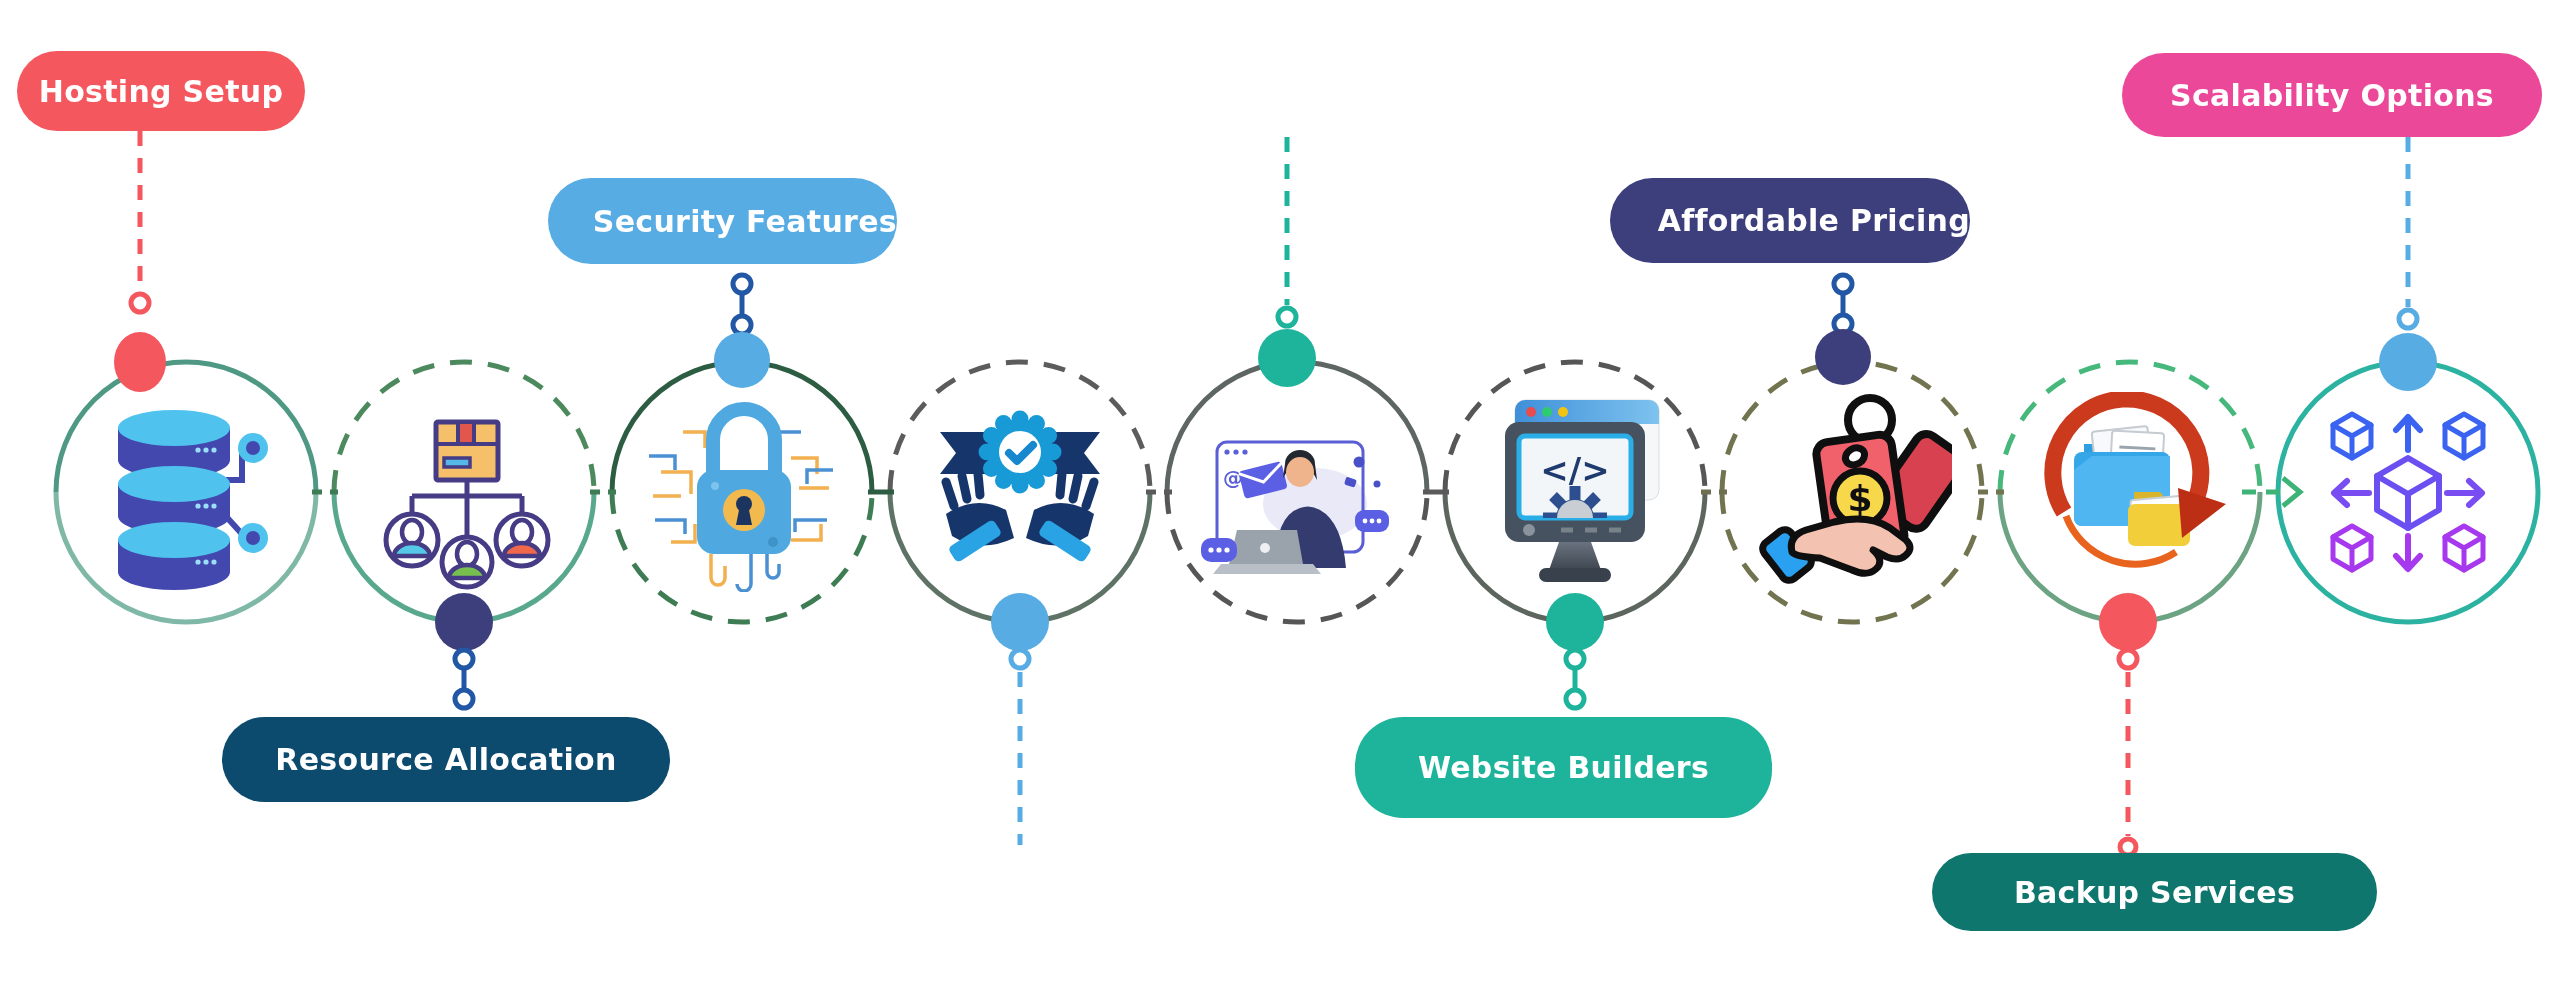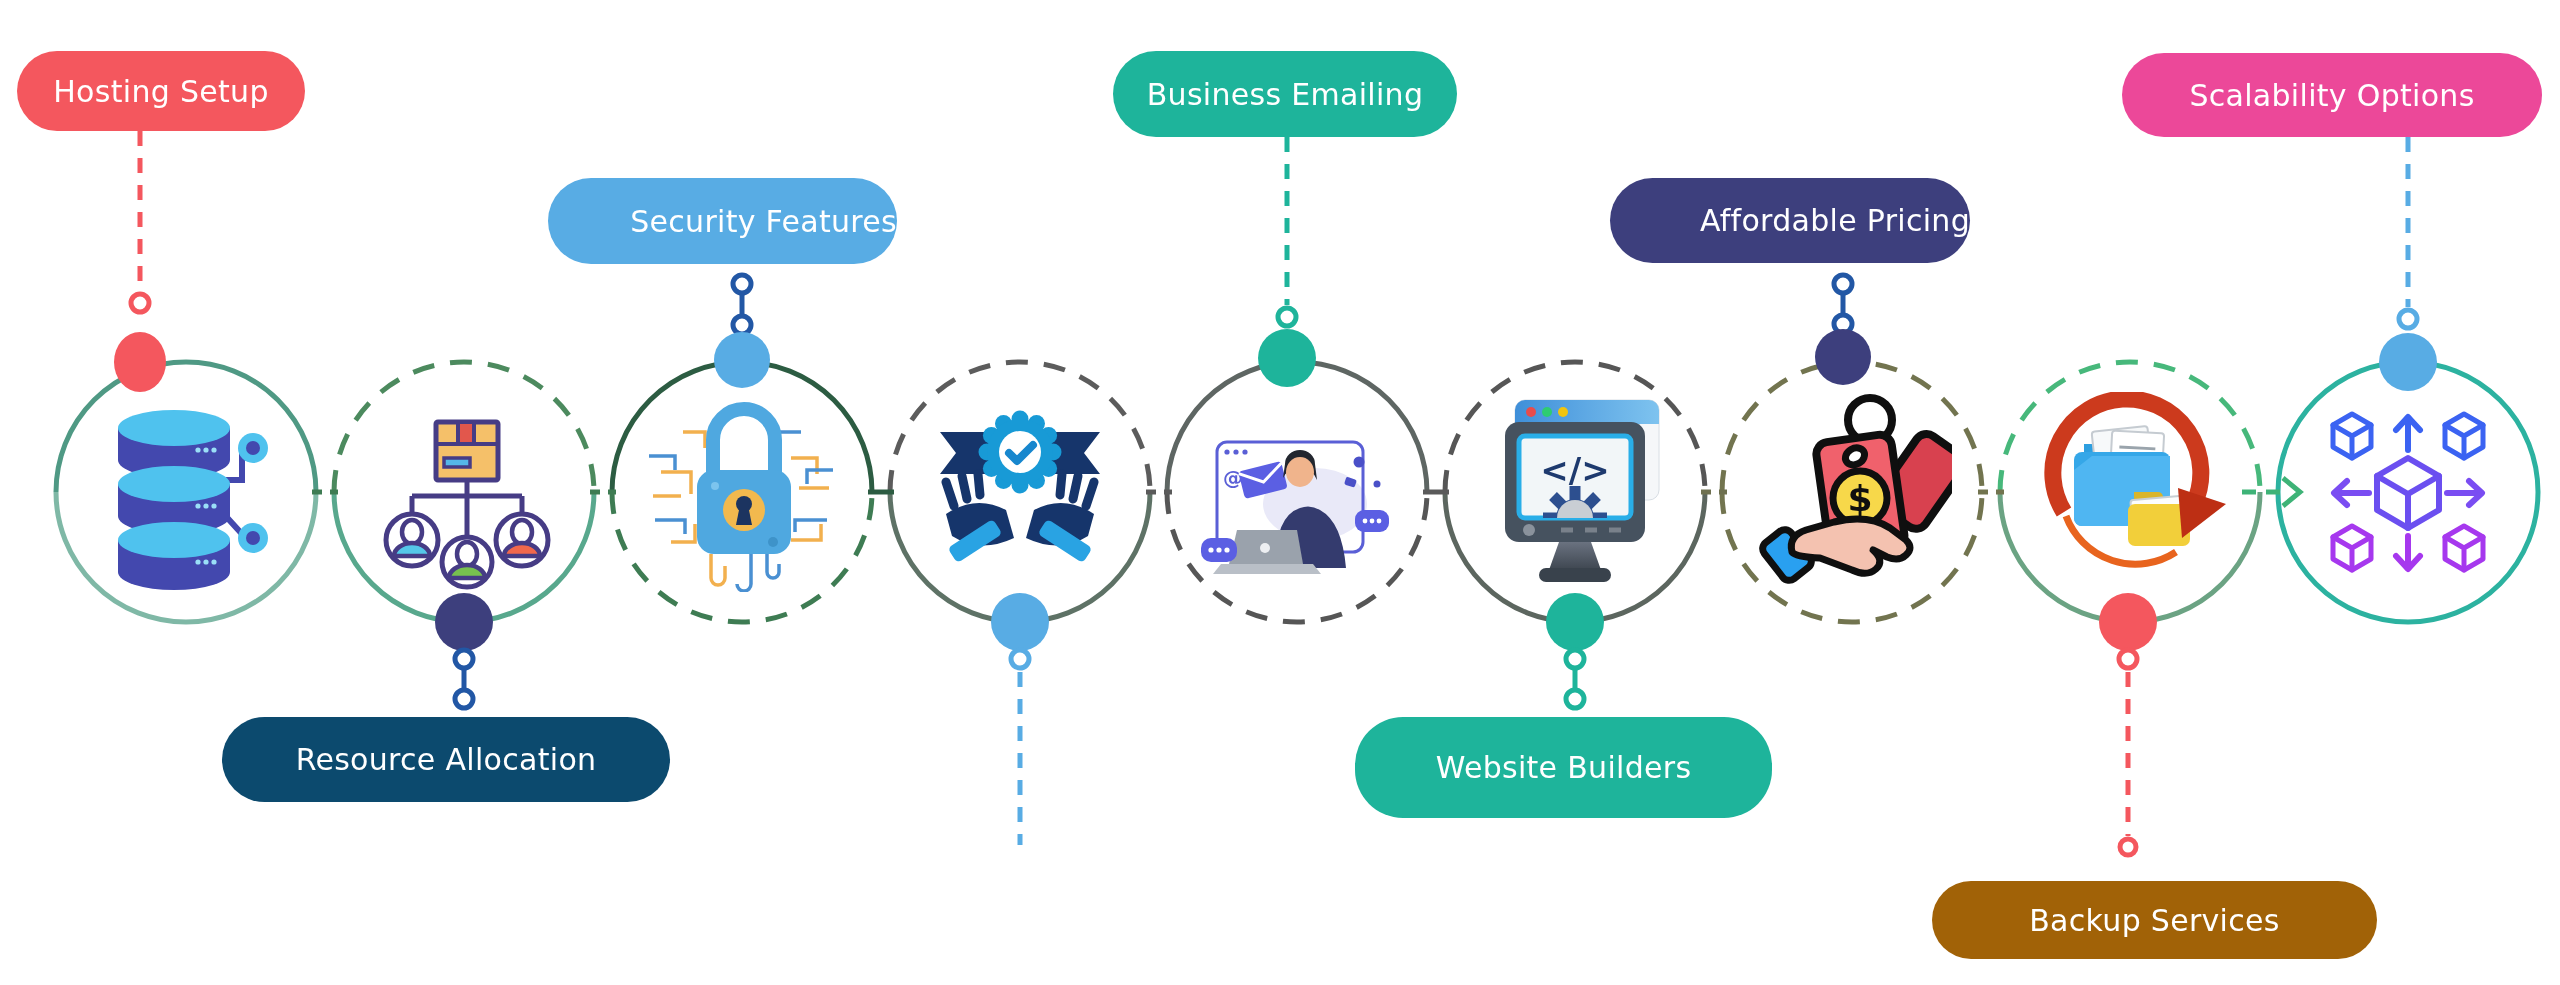--- a/index.html
+++ b/index.html
@@ -1,31 +1,31 @@
 <!DOCTYPE html>
 <html><head>
 <meta charset="utf-8">
 <style>
   html,body{margin:0;padding:0;background:#ffffff;}
   #stage{position:relative;width:2560px;height:985px;background:#ffffff;overflow:hidden;
          font-family:"DejaVu Sans","Liberation Sans",sans-serif;}
   .layer{position:absolute;left:0;top:0;}
   .pill{position:absolute;display:flex;align-items:center;justify-content:center;
-        border-radius:48px;color:#ffffff;font-weight:normal;font-size:30px;
+        border-radius:48px;color:#ffffff;font-weight:bold;font-size:30px;
         letter-spacing:.3px;white-space:nowrap;}
   .icon{position:absolute;width:200px;height:200px;top:392px;}
   
   #pill-hosting    {left:17px;   top:51px;  width:288px; height:80px; background:#F4575E;}
   #pill-resource   {left:222px;  top:717px; width:448px; height:85px; background:#0c4a6e;}
   #pill-security   {left:548px;  top:178px; width:349px; height:86px; background:#58ACE4;justify-content:flex-end;}
   #pill-uptime     {left:828px;  top:848px; width:402px; height:83px; background:#58ACE4;}
   #pill-business   {left:1113px; top:51px;  width:344px; height:86px; background:#1EB49B;}
   #pill-website    {left:1355px; top:717px; width:417px; height:101px; background:#1EB49B;align-items:center;}
   #pill-affordable {left:1610px; top:178px; width:360px; height:85px; background:#3D3F7D;justify-content:flex-end;}
-  #pill-backup     {left:1932px; top:853px; width:445px; height:78px; background:#a16207;margin-top:28px;}
+  #pill-backup     {left:1932px; top:853px; width:445px; height:78px; background:#0f766e;}
   #pill-scalability{left:2122px; top:53px;  width:420px; height:84px; background:#ec4899;}
   
   #icon-1{left:86px;} #icon-2{left:364px;} #icon-3{left:641px;} #icon-4{left:920px;}
   #icon-5{left:1197px;} #icon-6{left:1475px;} #icon-7{left:1752px;} #icon-8{left:2030px;}
   #icon-9{left:2308px;}
 </style>
 </head>
 <body>
 
 <div id="stage">
@@ -140,23 +140,20 @@
   </svg>
 
   <div class="pill" id="pill-hosting">
       <span>Hosting Setup</span>
     </div>
   <div class="pill" id="pill-resource">
       <span>Resource Allocation</span>
     </div>
   <div class="pill" id="pill-security">
       <span>Security Features</span>
-    </div>
-  <div class="pill" id="pill-business">
-      <span>Business Emailing</span>
     </div>
   <div class="pill" id="pill-website">
       <span>Website Builders</span>
     </div>
   <div class="pill" id="pill-affordable">
       <span>Affordable Pricing</span>
     </div>
   <div class="pill" id="pill-backup">
       <span>Backup Services</span>
     </div>

